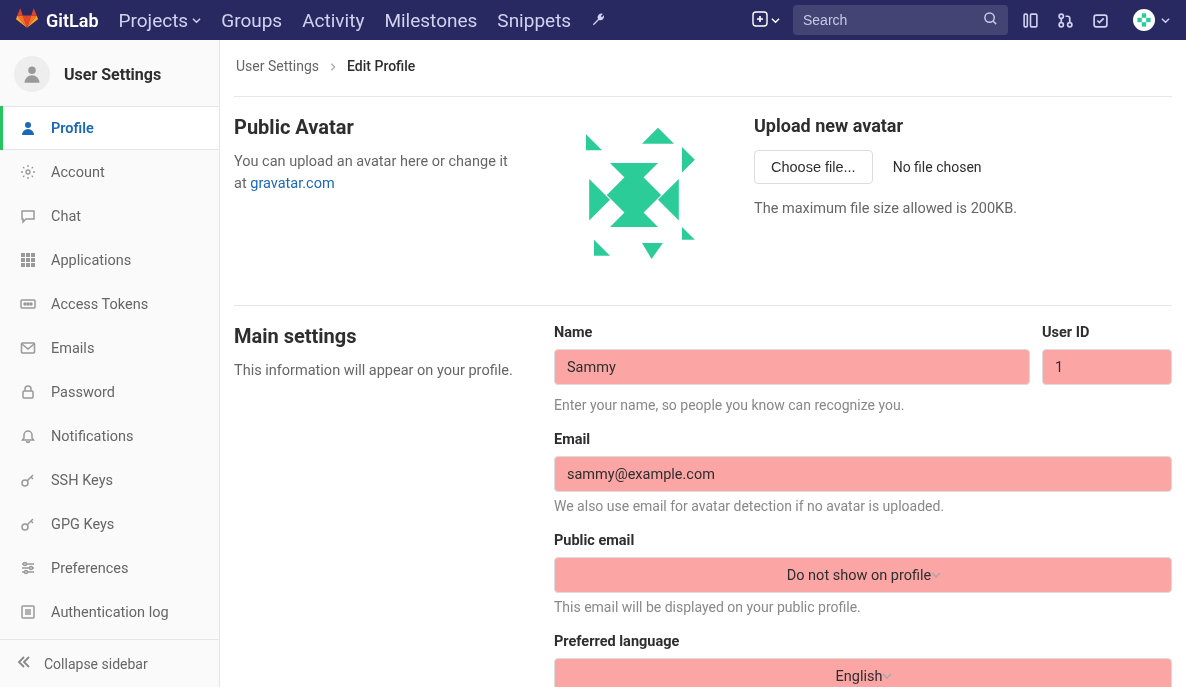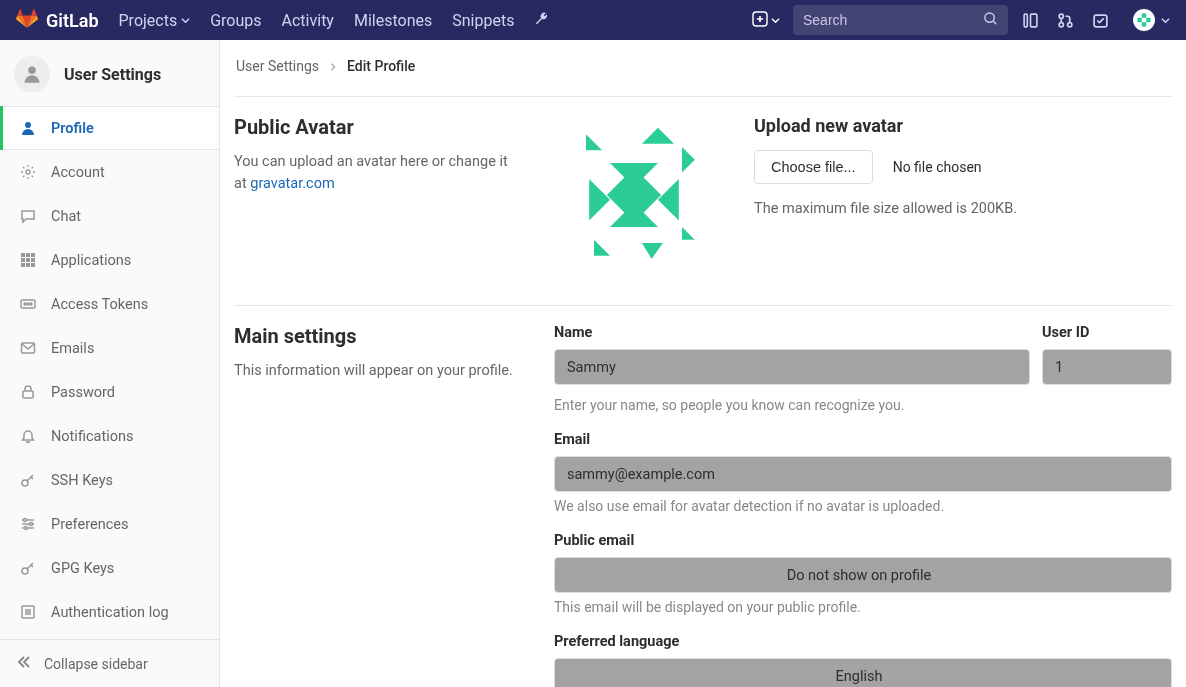--- a/index.html
+++ b/index.html
@@ -31,21 +31,21 @@
     align-items: center;
     gap: 8px;
     color: #fff;
     font-weight: 600;
     font-size: 18px;
     margin-right: 10px;
   }
   .nav-links { display: flex; align-items: center; gap: 0; }
   .nav-link {
     color: #d1d1f0;
-    font-size: 16px;
+    font-size: 19px;
     padding: 0 10px;
     height: 40px;
     display: flex;
     align-items: center;
     cursor: pointer;
   }
   .nav-caret { margin-left: 4px; }
   .nav-caret svg { display:block; }
   .navbar-spacer { flex: 1; }
   .plus-btn {
@@ -206,21 +206,21 @@
   .field { display:flex; flex-direction:column; gap:8px; }
   .field.grow { flex:1; }
   .field.small { width: 130px; }
   .label { font-weight: 700; font-size: 14.5px; color: #2e2e2e; }
   .input, .select {
     border: 1px solid #dcdcdc;
     border-radius: 4px;
     height: 36px;
     padding: 0 12px;
     font-size: 14.5px;
-    background: #a3a3a3;
+    background: #fca5a5;
     color: #2e2e2e;
     font-family: inherit;
     width: 100%;
   }
   .select {
     display:flex; align-items:center; justify-content:center;
     cursor: pointer;
     padding-right: 10px;
   }
   .select .sel-text { color:#2e2e2e;}
@@ -444,36 +444,36 @@
             <svg width="16" height="16" viewBox="0 0 16 16" fill="none" stroke="currentColor" stroke-width="1.5">
               <circle cx="5" cy="11" r="3"></circle>
               <path d="M7 9l6-6M11 5l2 2"></path>
             </svg>
           </span>
           <span>SSH Keys</span>
         </div>
         <div class="side-item">
           <span class="s-icon">
             <svg width="16" height="16" viewBox="0 0 16 16" fill="none" stroke="currentColor" stroke-width="1.5">
+              <circle cx="5" cy="11" r="3"></circle>
+              <path d="M7 9l6-6M11 5l2 2"></path>
+            </svg>
+          </span>
+          <span>GPG Keys</span>
+        </div>
+        <div class="side-item">
+          <span class="s-icon">
+            <svg width="16" height="16" viewBox="0 0 16 16" fill="none" stroke="currentColor" stroke-width="1.5">
               <path d="M2 4h12M2 8h12M2 12h12"></path>
               <circle cx="5" cy="4" r="1.5" fill="#fafafa"></circle>
               <circle cx="11" cy="8" r="1.5" fill="#fafafa"></circle>
               <circle cx="6" cy="12" r="1.5" fill="#fafafa"></circle>
             </svg>
           </span>
           <span>Preferences</span>
-        </div>
-        <div class="side-item">
-          <span class="s-icon">
-            <svg width="16" height="16" viewBox="0 0 16 16" fill="none" stroke="currentColor" stroke-width="1.5">
-              <circle cx="5" cy="11" r="3"></circle>
-              <path d="M7 9l6-6M11 5l2 2"></path>
-            </svg>
-          </span>
-          <span>GPG Keys</span>
         </div>
         <div class="side-item">
           <span class="s-icon">
             <svg width="16" height="16" viewBox="0 0 16 16" fill="none" stroke="currentColor" stroke-width="1.5">
               <rect x="2" y="2" width="12" height="12" rx="1"></rect>
               <path d="M5 6h6M5 8h6M5 10h6"></path>
             </svg>
           </span>
           <span>Authentication log</span>
         </div>

